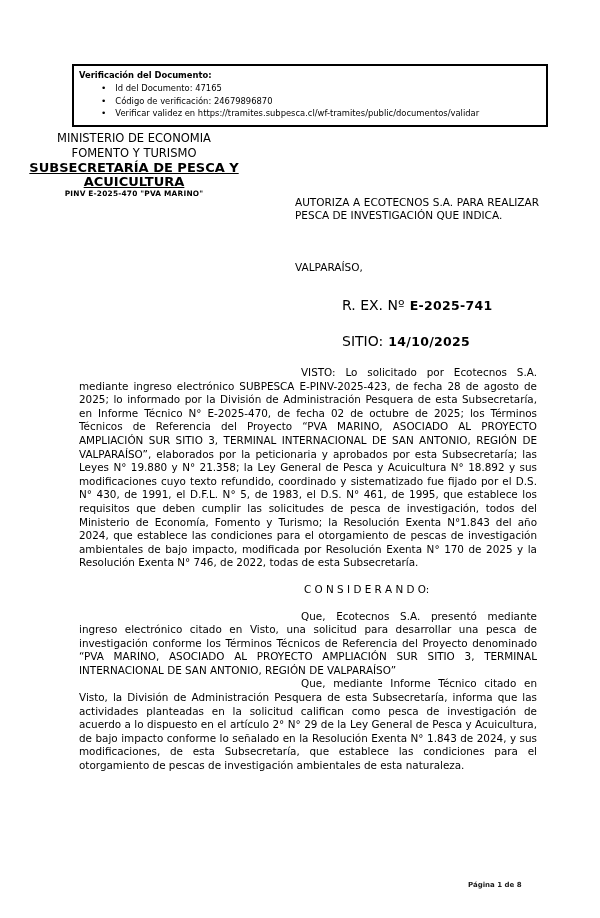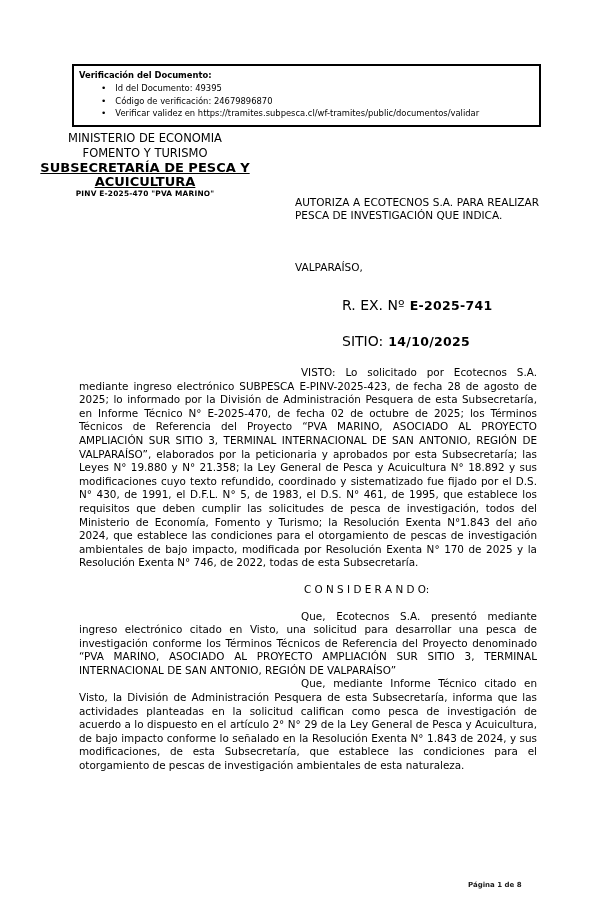--- a/index.html
+++ b/index.html
@@ -13,41 +13,40 @@
     overflow: hidden;
   }
   .b { font-weight: 400; }
 
   
   .vbox {
     position: absolute;
     left: 72px; top: 64px;
     width: 455px;
     border: 2px solid #000;
-    padding: 3px 5px 5px 5px;
+    padding: 3px 12px 5px 5px;
     font-size: 8.4px;
     line-height: 12.8px;
   }
   .vbox-title { font-weight: 700; }
   .vitem { white-space: nowrap; }
   .vitem .bullet {
     display: inline-block;
     margin-left: 22px;
     margin-right: 9px;
     font-size: 9px;
   }
 
   
   .letterhead {
     position: absolute;
     left: 0; top: 131px;
     width: 268px;
     text-align: center;
     line-height: 15px;
-    padding-left: 11px;
   }
   .lh-ministry { font-size: 11.5px; }
   .lh-sub { font-size: 13px; font-weight: 700; text-decoration: underline; line-height: 13.5px; }
   .lh-pinv { font-size: 7.4px; font-weight: 700; line-height: 12px; letter-spacing: 0.2px; }
 
   
   .subject {
     position: absolute;
     left: 295px; top: 196px;
     width: 244px;
@@ -92,21 +91,21 @@
     color: #1a1a1a;
   }
 </style>
 </head>
 <body>
 
 <div class="page">
 
   <div class="vbox">
     <div class="vbox-title">Verificación del Documento:</div>
-    <div class="vitem"><span class="bullet">•</span><span>Id del Documento: 49395</span></div>
+    <div class="vitem"><span class="bullet">•</span><span>Id del Documento: 47165</span></div>
     <div class="vitem"><span class="bullet">•</span><span>Código de verificación: 24679896870</span></div>
     <div class="vitem"><span class="bullet">•</span><span>Verificar validez en https://tramites.subpesca.cl/wf-tramites/public/documentos/validar</span></div>
   </div>
 
   <div class="letterhead">
     <div class="lh-ministry">MINISTERIO DE ECONOMIA</div>
     <div class="lh-ministry">FOMENTO Y TURISMO</div>
     <div class="lh-sub">SUBSECRETARÍA DE PESCA Y</div>
     <div class="lh-sub">ACUICULTURA</div>
     <div class="lh-pinv">PINV E-2025-470 "PVA MARINO"</div>

